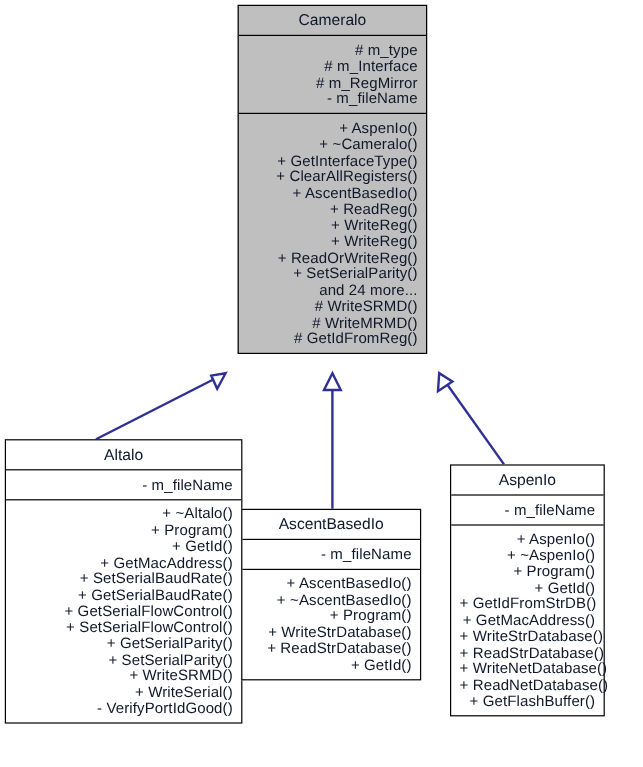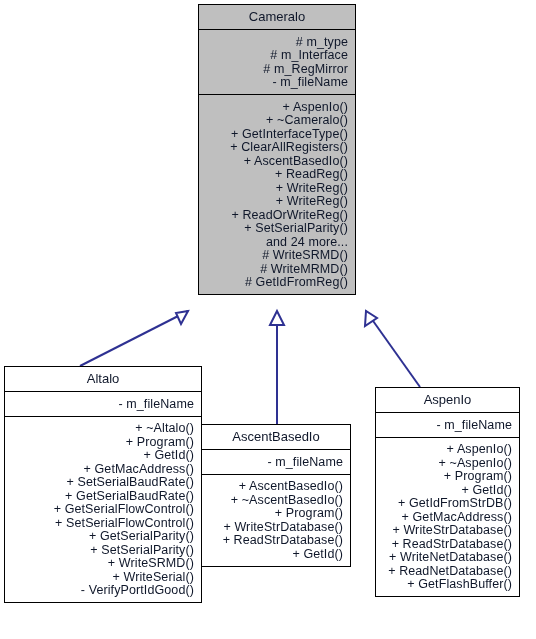--- a/index.html
+++ b/index.html
@@ -55,21 +55,21 @@
     white-space: nowrap;
     padding: 0.5px 0;
     font-size: 12.5px;
     letter-spacing: 0.1px;
     text-align: right;
   }
   
   #class-cameralo  { left: 198px; top: 4px;   width: 158px; }
   #class-altalo    { left: 4px;   top: 366px; width: 198px; }
   #class-ascent    { left: 201px; top: 424px; width: 150px; }
-  #class-aspenio   { left: 375px; top: 387px; width: 145px; }
+  #class-aspenio   { left: 375px; top: 387px; width: 129px; }
 </style>
 </head>
 <body>
 
 <div id="diagram">
 
   <svg id="connectors" viewBox="0 0 536 639" width="536" height="639" xmlns="http://www.w3.org/2000/svg">
 
     <g>
       <line x1="80" y1="366" x2="188" y2="311" stroke="#2e3192" stroke-width="2"></line>

